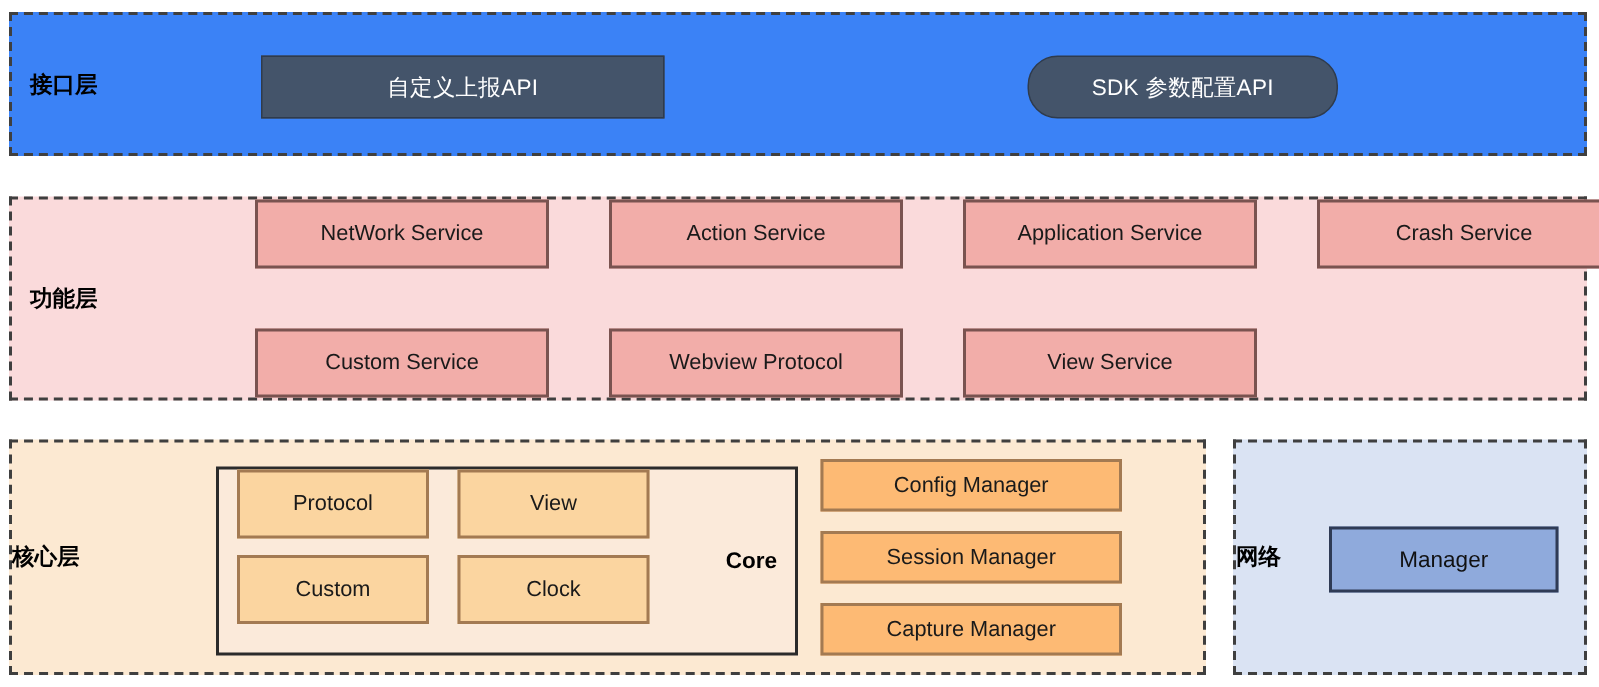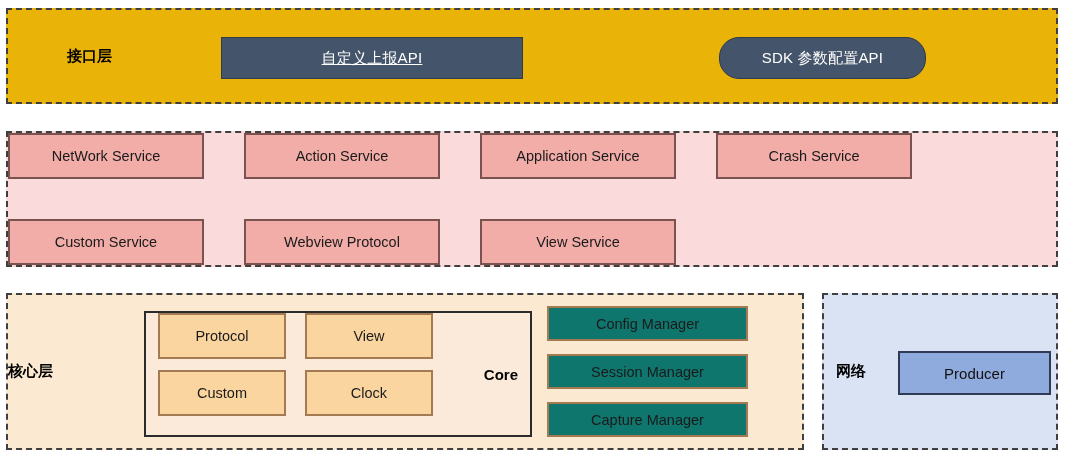--- a/index.html
+++ b/index.html
@@ -30,22 +30,21 @@
     white-space: nowrap;
     flex: 0 0 auto;
   }
 
   
   #interface-panel {
     left: 6px;
     top: 8px;
     width: 1052px;
     height: 96px;
-    background: #eab308;
-    padding-left: 47px;
+    background: #3b82f6;
   }
   #interface-panel .layer-label {
     margin-left: 12px;
     width: 150px;
   }
   .api-row {
     flex: 1 1 auto;
     display: flex;
     align-items: center;
     height: 100%;
@@ -57,22 +56,22 @@
     height: 42px;
     background: #44546a;
     border: 1px solid #2f3b4c;
     color: #ffffff;
     font-size: 15px;
     display: flex;
     align-items: center;
     justify-content: center;
     letter-spacing: .2px;
   }
-  #api-custom-report { left: 4px; top: 27px; width: 302px; text-decoration: underline; }
-  #api-sdk-config   { left: 502px; top: 27px; width: 207px; border-radius: 20px; }
+  #api-custom-report { left: 4px; top: 27px; width: 269px; }
+  #api-sdk-config   { left: 515px; top: 27px; width: 207px; border-radius: 20px; }
 
   
   #function-panel {
     left: 6px;
     top: 131px;
     width: 1052px;
     height: 136px;
     background: #fadadb;
   }
   #function-panel .layer-label {
@@ -160,39 +159,39 @@
     left: 409px;
     top: 11px;
     display: flex;
     flex-direction: column;
     gap: 13px;
   }
   .manager-box {
     box-sizing: border-box;
     width: 201px;
     height: 35px;
-    background: #0f766e;
+    background: #fdba74;
     border: 2px solid #a37a52;
     font-size: 14.5px;
     color: #1a1a1a;
     display: flex;
     align-items: center;
     justify-content: center;
   }
 
   
   #network-panel {
     left: 822px;
     top: 293px;
     width: 236px;
     height: 157px;
     background: #dae3f3;
   }
   #network-panel .layer-label {
-    margin-left: 12px;
+    margin-left: 0;
     width: 58px;
   }
   .network-area {
     flex: 1 1 auto;
     height: 100%;
     position: relative;
   }
   #producer-box {
     position: absolute;
     box-sizing: border-box;
@@ -214,20 +213,21 @@
 
 <div class="panel" id="interface-panel">
   <div class="layer-label">接口层</div>
   <div class="api-row">
     <div class="api-button" id="api-custom-report">自定义上报API</div>
     <div class="api-button" id="api-sdk-config">SDK 参数配置API</div>
   </div>
 </div>
 
 <div class="panel" id="function-panel">
+  <div class="layer-label">功能层</div>
   <div class="service-grid">
     <div class="service-box">NetWork Service</div>
     <div class="service-box">Action Service</div>
     <div class="service-box">Application Service</div>
     <div class="service-box">Crash Service</div>
     <div class="service-box">Custom Service</div>
     <div class="service-box">Webview Protocol</div>
     <div class="service-box">View Service</div>
   </div>
 </div>
@@ -251,15 +251,15 @@
       <div class="manager-box">Session Manager</div>
       <div class="manager-box">Capture Manager</div>
     </div>
 
   </div>
 </div>
 
 <div class="panel" id="network-panel">
   <div class="layer-label">网络</div>
   <div class="network-area">
-    <div id="producer-box">Producer</div>
+    <div id="producer-box">Manager</div>
   </div>
 </div>
 
 </body></html>

